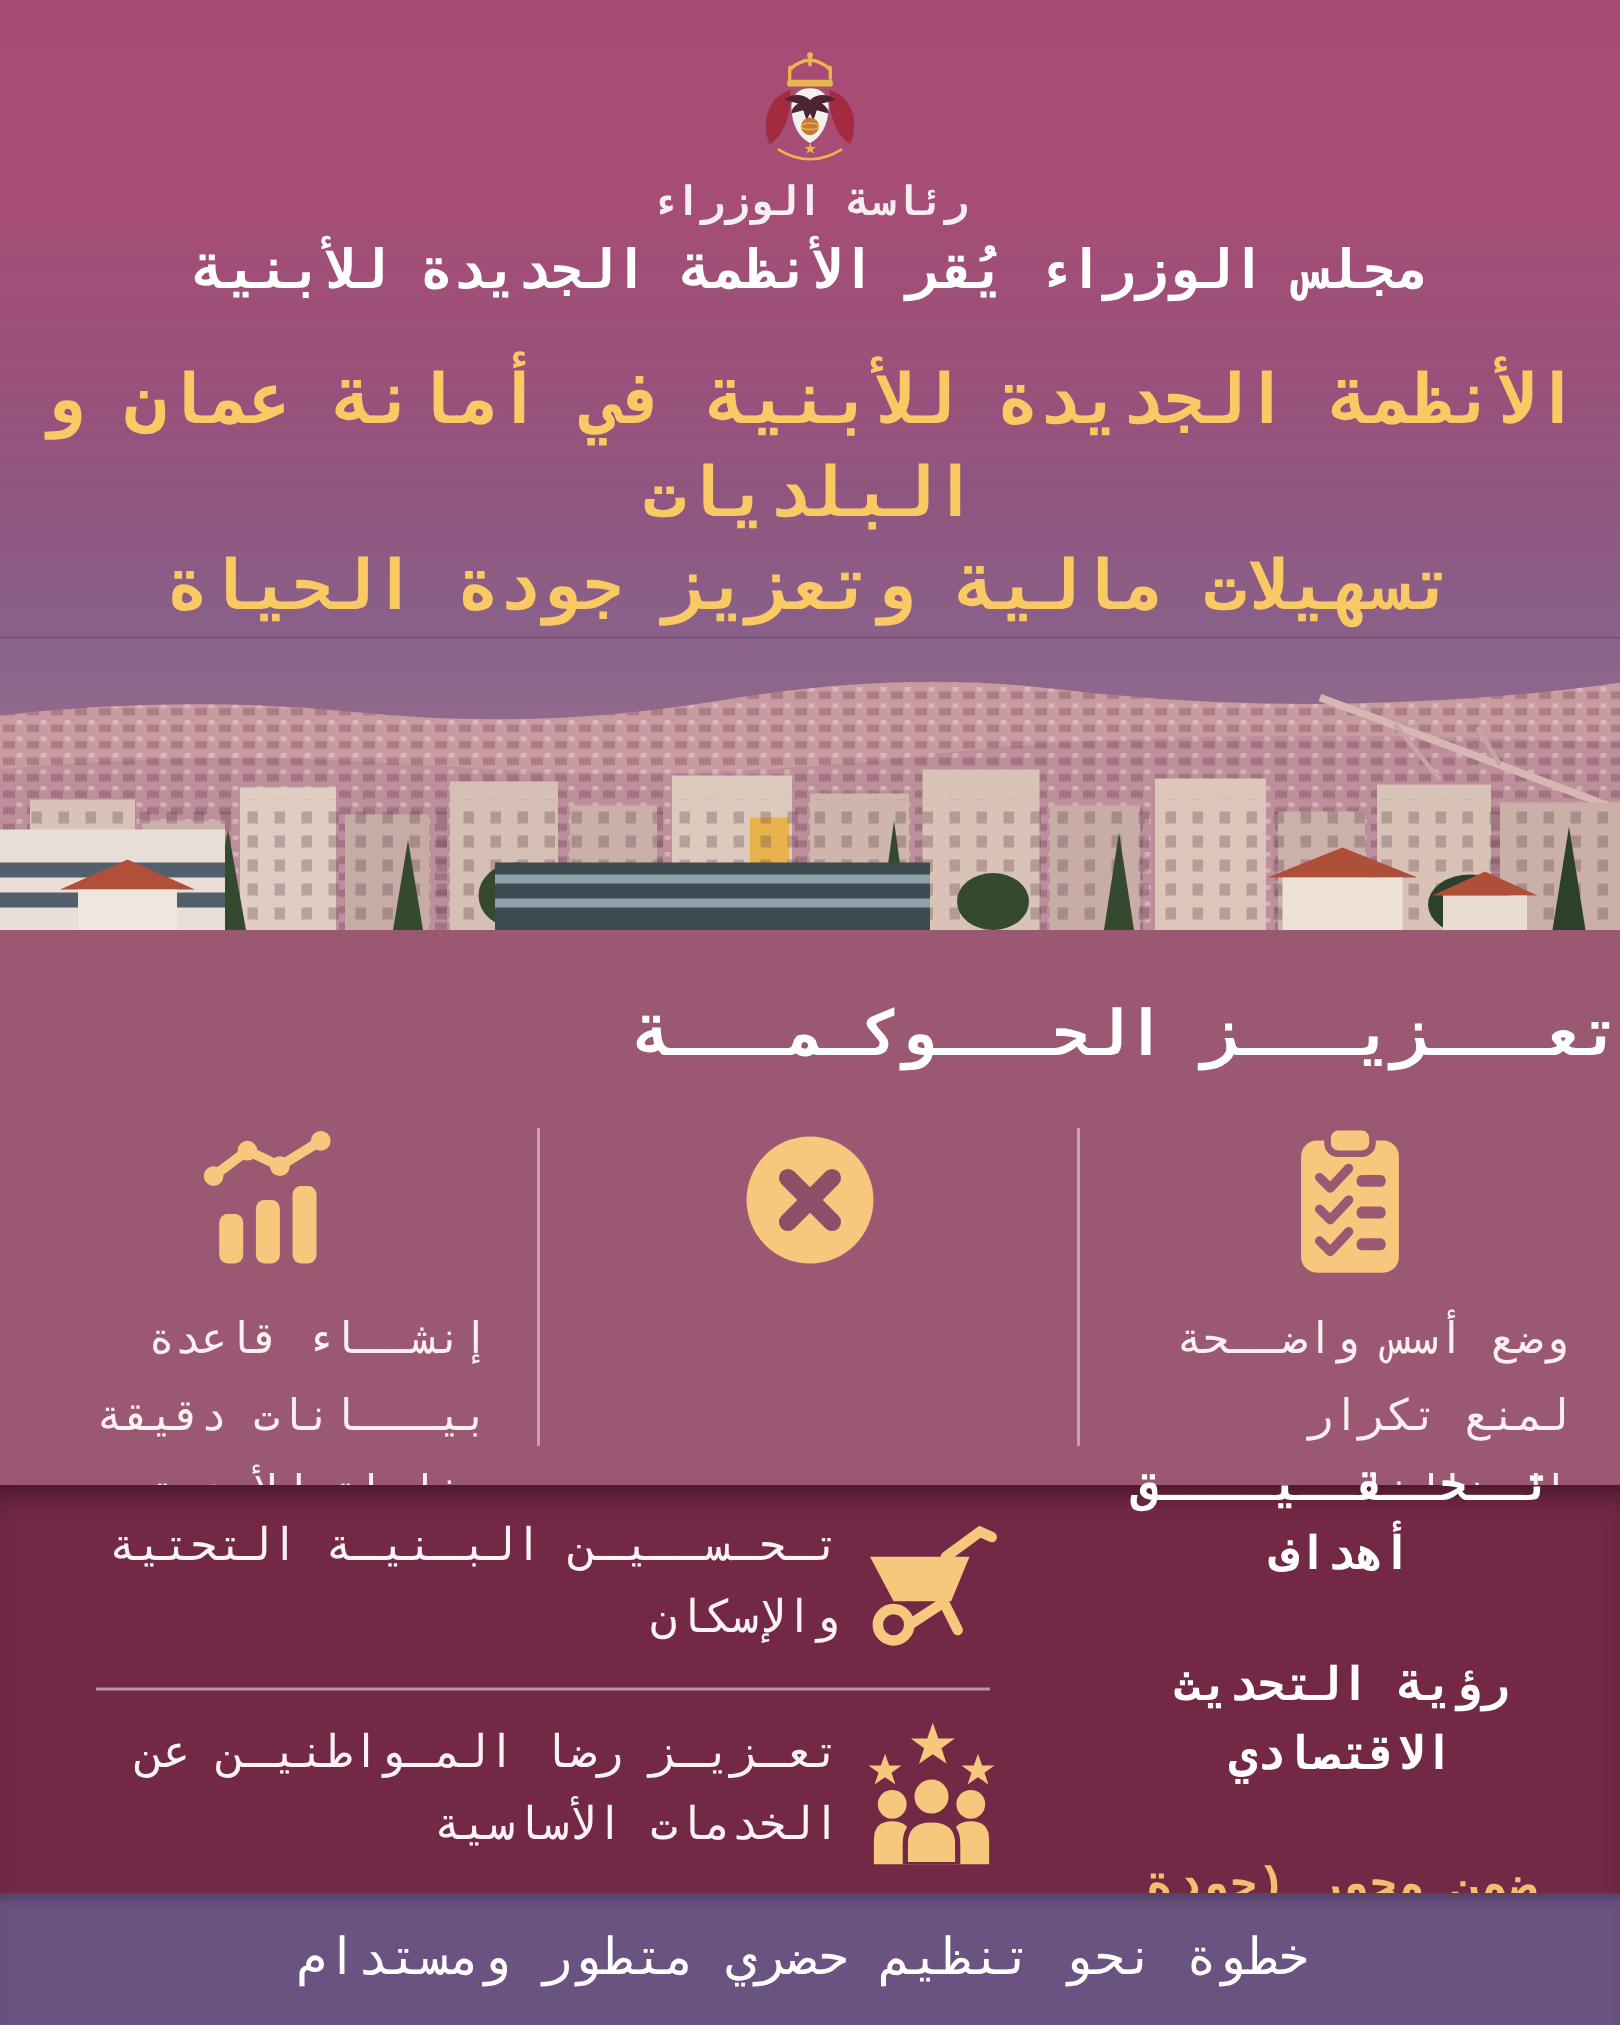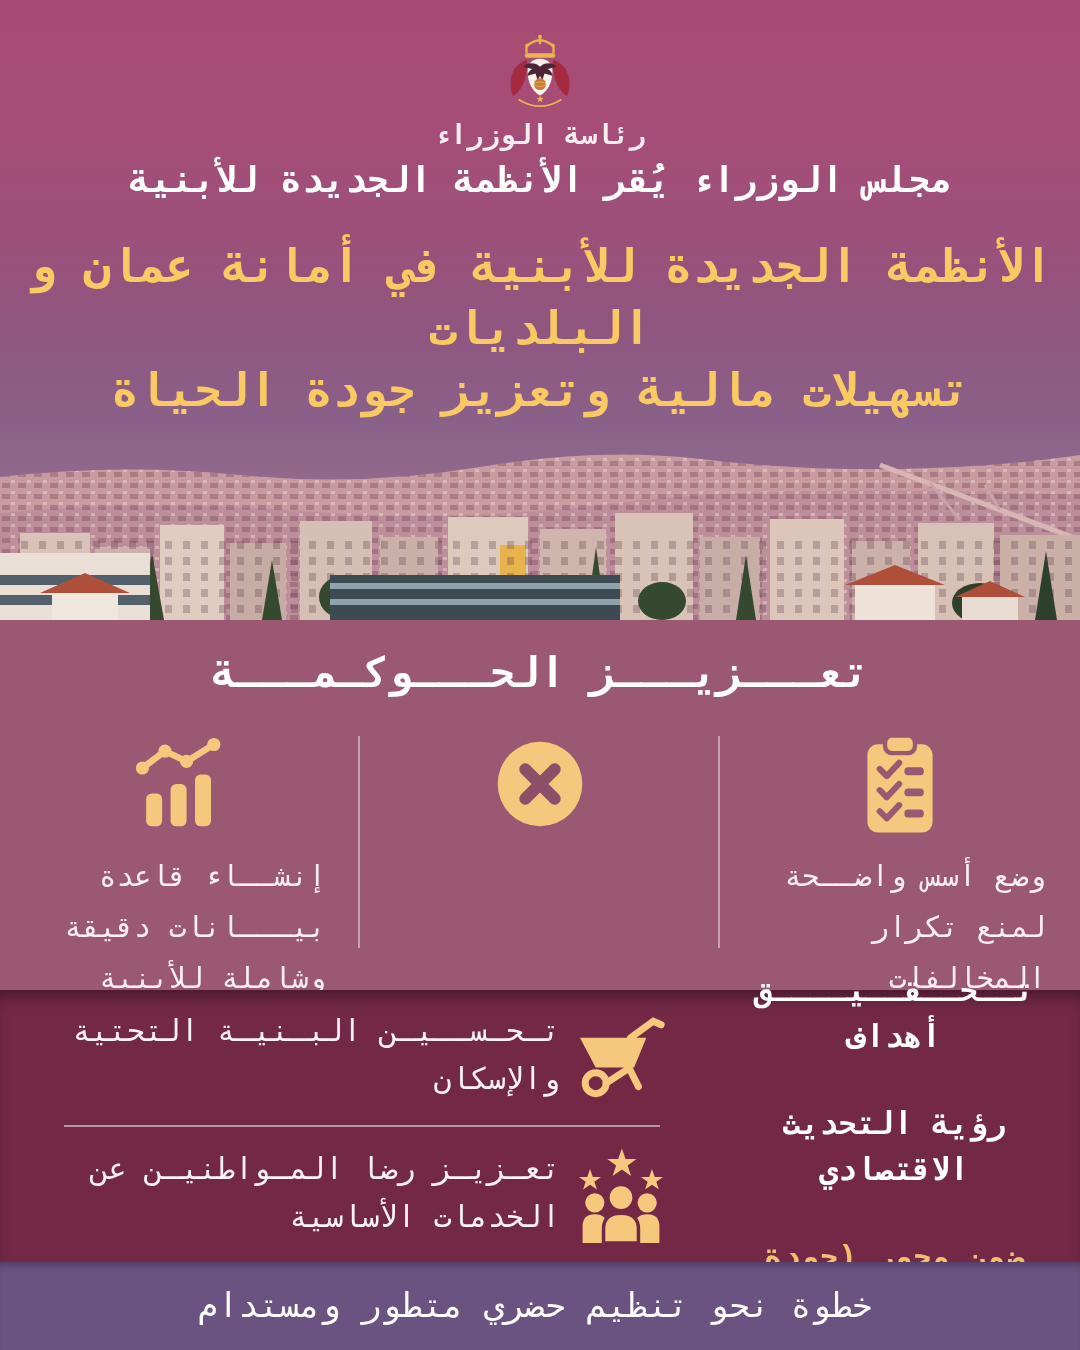--- a/index.html
+++ b/index.html
@@ -18,22 +18,22 @@
   .hero-title{color:#ffffff;font-size:36px;font-weight:600;margin-top:8px;line-height:1.25;}
   .hero-subtitle{color:#f9c963;font-size:46px;font-weight:700;line-height:1.35;margin-top:10px;}
   
   .city{position:absolute;top:425px;left:0;width:1080px;height:195px;}
   
   .governance{
     position:absolute;top:620px;left:0;width:1080px;height:370px;
     background:#9a5873;color:#fff;
   }
   .governance-title{
-    text-align:center;font-size:42px;font-weight:700;color:#ffffff;
-    padding-top:28px;margin:0;
+    font-size:42px;font-weight:700;color:#ffffff;
+    padding-top:44px;margin:0;
   }
   .gov-cols{display:flex;flex-direction:row;margin-top:30px;}
   .gov-col{flex:1;position:relative;display:flex;flex-direction:column;align-items:center;}
   .gov-col + .gov-col::before{
     content:"";position:absolute;top:6px;right:0;width:2px;height:212px;
     background:rgba(255,255,255,.45);
   }
   .gov-icon{height:108px;display:flex;align-items:center;justify-content:center;}
   .gov-text{
     font-size:29px;line-height:1.75;color:#fbeef4;text-align:right;

